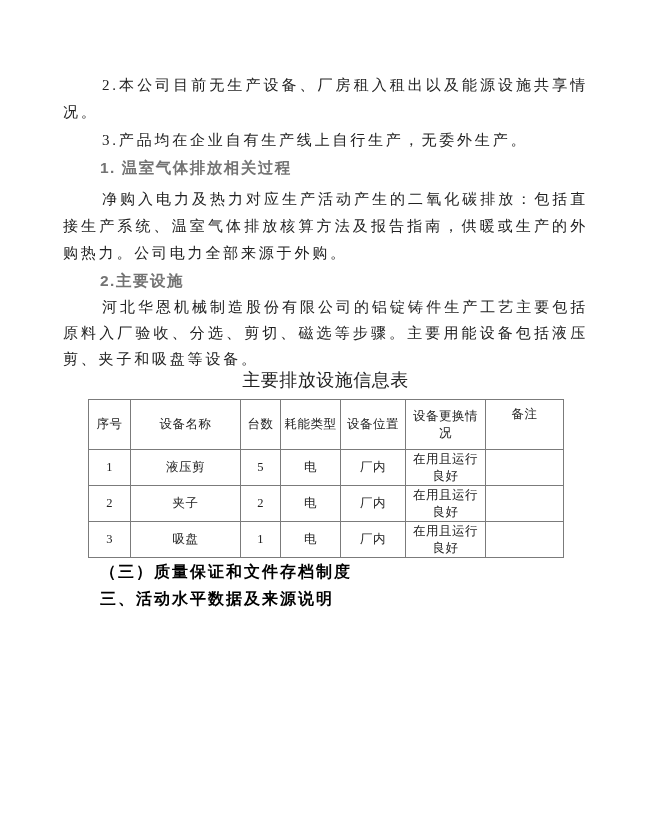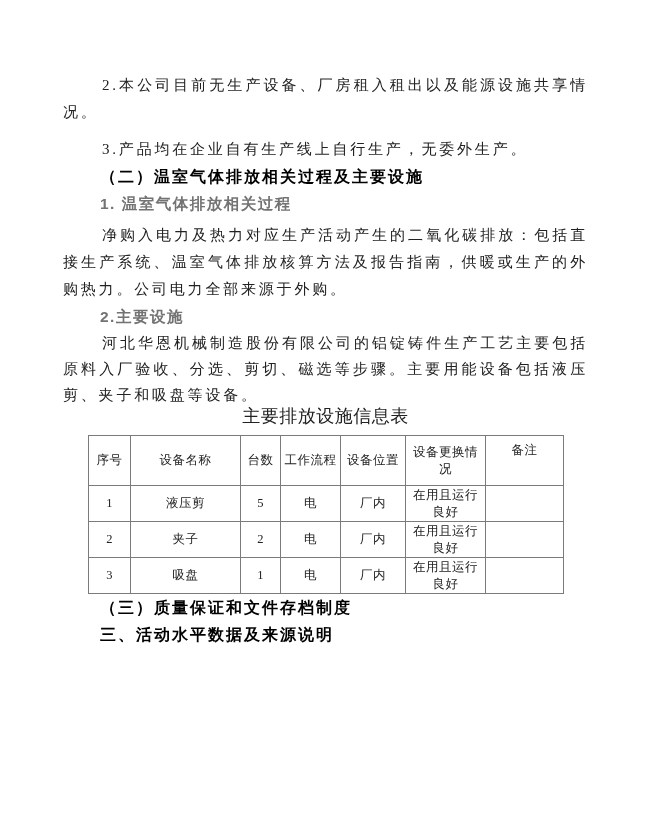--- a/index.html
+++ b/index.html
@@ -22,21 +22,21 @@
     margin: 0;
     font-size: 15px;
     line-height: 27px;
     letter-spacing: 2.8px;
     text-align: justify;
     text-indent: 39px;
     word-break: break-all;
   }
   .lh26 { line-height: 26px; }
   .lh25 { line-height: 25px; }
-  .mt1  { margin-top: 10px; }
+  .mt1  { margin-top: 1px; }
   .mt3  { margin-top: 3px; }
   .mt4  { margin-top: 4px; }
   .mt5  { margin-top: 5px; }
   .mt8  { margin-top: 8px; }
   .mtn8 { margin-top: -8px; }
   .h-sec {
     margin: 0;
     font-family: "Liberation Sans", "DejaVu Sans", sans-serif;
     font-size: 16px;
     font-weight: 700;
@@ -93,21 +93,20 @@
 </style>
 </head>
 <body>
 
 <div class="page">
 
   <p class="para">2.本公司目前无生产设备、厂房租入租出以及能源设施共享情况。</p>
 
   <p class="para mt1">3.产品均在企业自有生产线上自行生产，无委外生产。</p>
 
-  <h2 class="h-sec mt4">（二）温室气体排放相关过程及主要设施</h2>
 
   <h3 class="h-sub mt8">1. 温室气体排放相关过程</h3>
 
   <p class="para mt5">净购入电力及热力对应生产活动产生的二氧化碳排放：包括直接生产系统、温室气体排放核算方法及报告指南，供暖或生产的外购热力。公司电力全部来源于外购。</p>
 
   <h3 class="h-sub">2.主要设施</h3>
 
   <p class="para lh26">河北华恩机械制造股份有限公司的铝锭铸件生产工艺主要包括原料入厂验收、分选、剪切、磁选等步骤。主要用能设备包括液压剪、夹子和吸盘等设备。</p>
 
   <div class="table-title">主要排放设施信息表</div>
@@ -120,21 +119,21 @@
       <col style="width:60px">
       <col style="width:65px">
       <col style="width:80px">
       <col style="width:78px">
     </colgroup>
     <thead>
       <tr>
         <th>序号</th>
         <th>设备名称</th>
         <th>台数</th>
-        <th>工作流程</th>
+        <th>耗能类型</th>
         <th>设备位置</th>
         <th>设备更换情况</th>
         <th class="remark-th">备注</th>
       </tr>
     </thead>
     <tbody>
       <tr>
         <td>1</td>
         <td>液压剪</td>
         <td>5</td>

